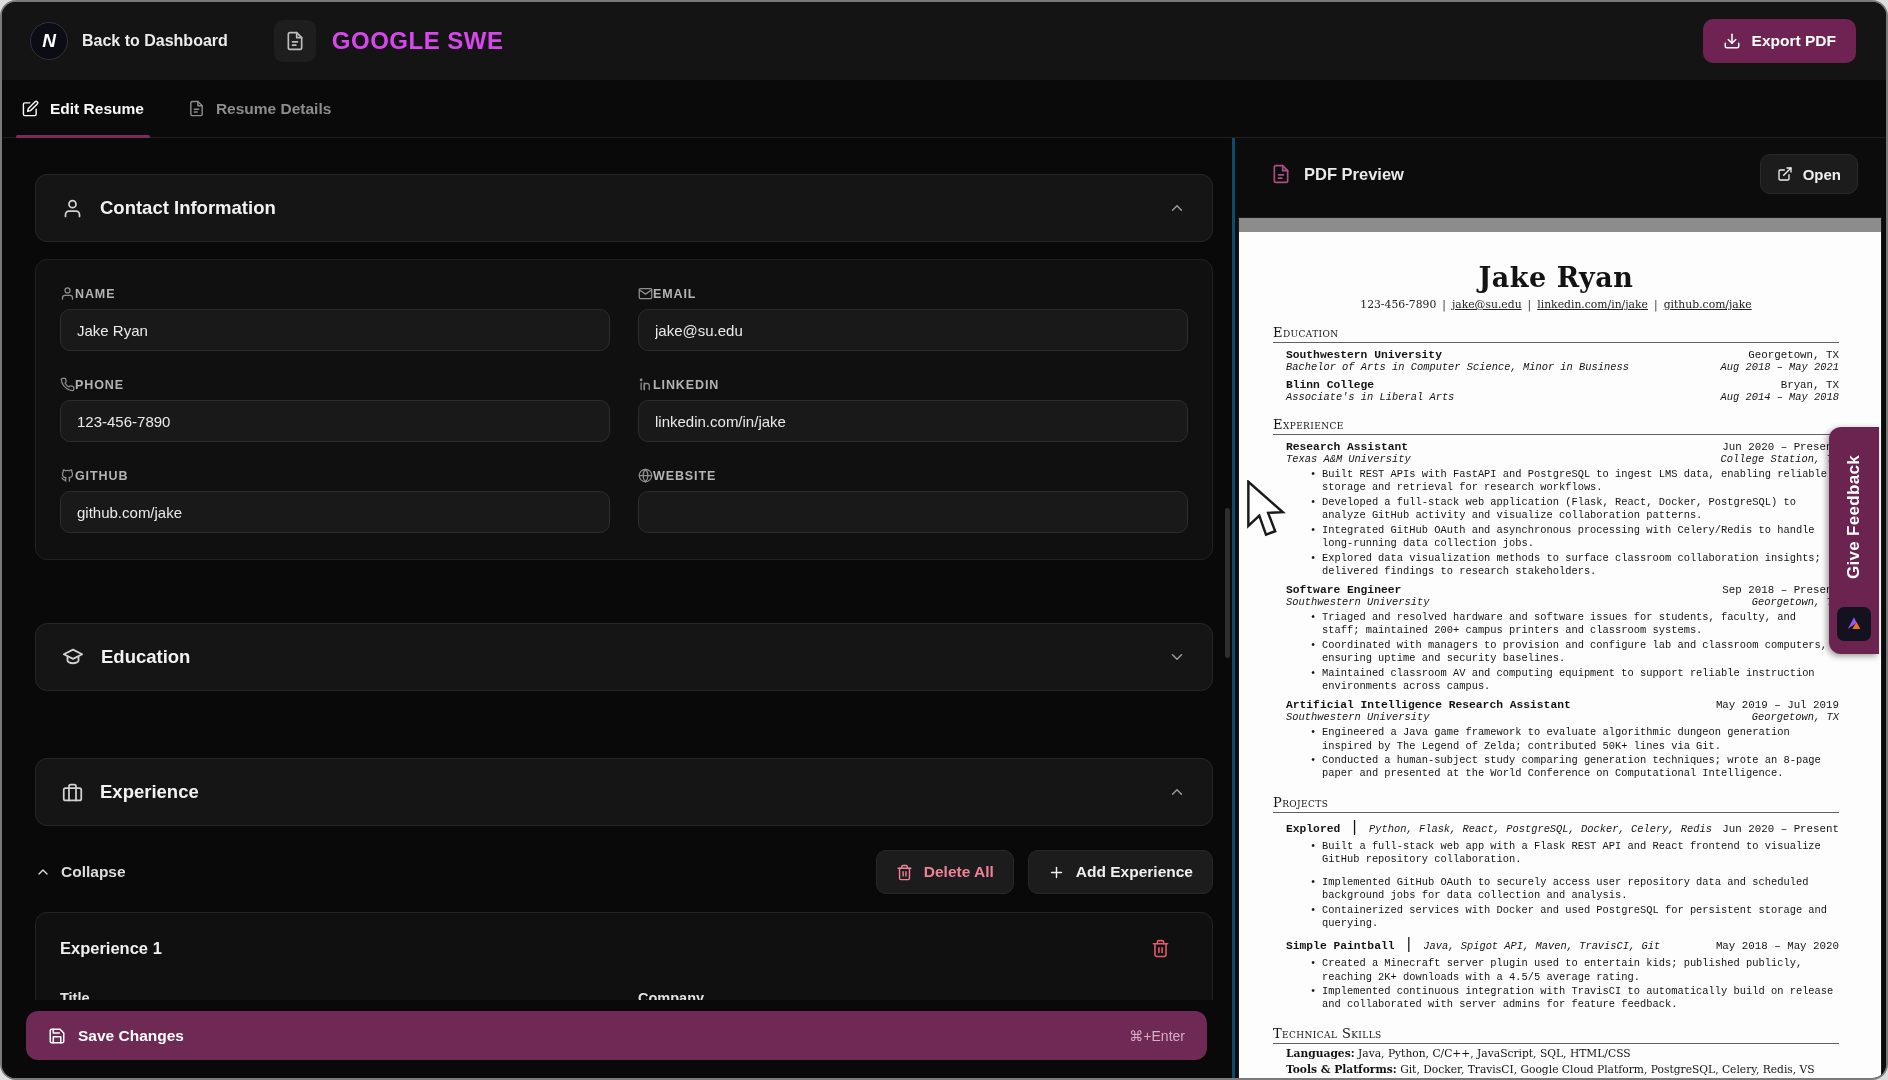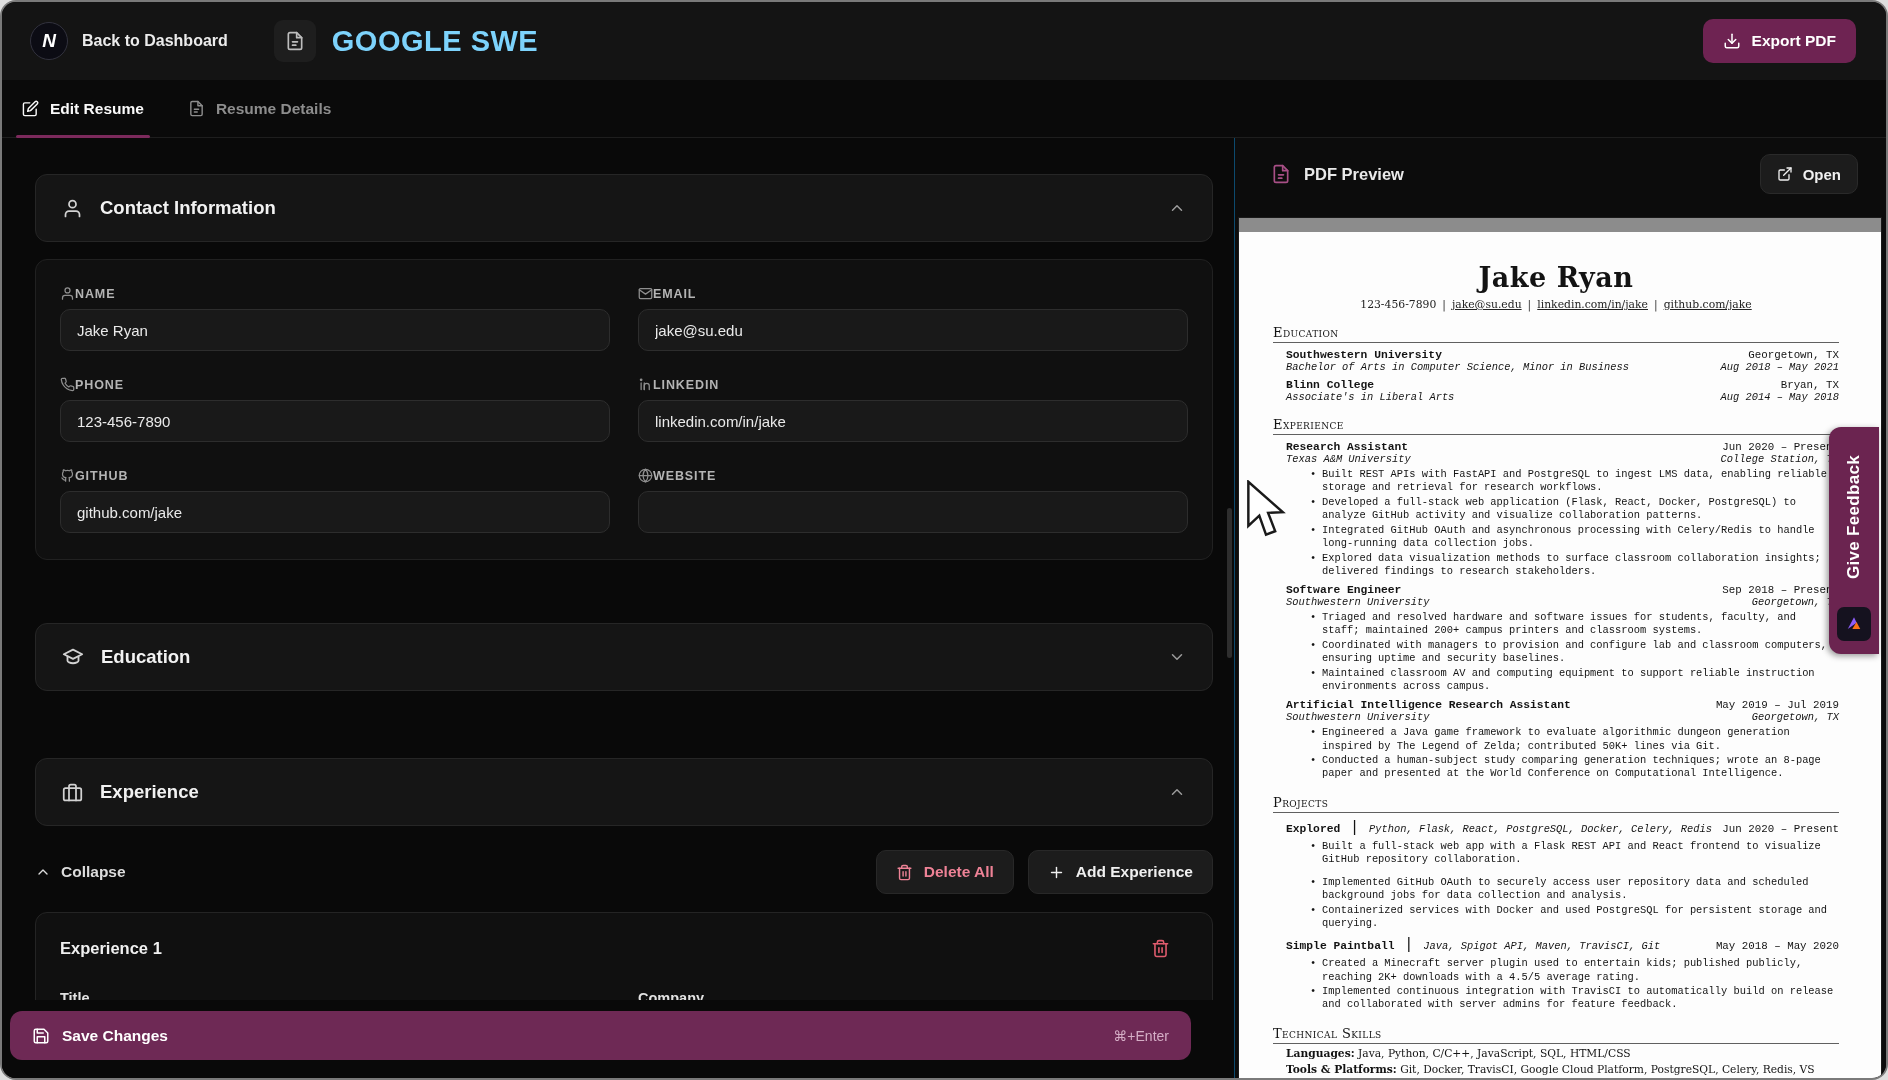--- a/index.html
+++ b/index.html
@@ -6,33 +6,33 @@
   body{width:1888px;height:1080px;position:relative;font-family:"Liberation Sans","DejaVu Sans",sans-serif;}
   *{box-sizing:border-box;}
   .window{position:absolute;inset:0;background:#090909;border-radius:16px;overflow:hidden;border:2px solid #7a7a7a;}
 
   
   .topbar{position:absolute;top:0;left:0;right:0;height:78px;background:#141414;display:flex;align-items:center;padding:0 30px 0 28px;}
   .logo{width:38px;height:38px;border-radius:50%;background:#0c0c14;border:1px solid #32323e;color:#fff;
         display:flex;align-items:center;justify-content:center;font-weight:700;font-size:19px;font-style:italic;cursor:pointer;}
   .backlink{margin-left:14px;color:#ececec;font-size:16px;font-weight:700;cursor:pointer;}
   .doc-chip{margin-left:46px;width:42px;height:42px;border-radius:9px;background:#1e1e1e;display:flex;align-items:center;justify-content:center;}
-  .apptitle{margin-left:16px;color:#7dd3fc;font-size:29px;font-weight:700;letter-spacing:.5px;}
+  .apptitle{margin-left:16px;color:#d946ef;font-size:24px;font-weight:700;letter-spacing:.5px;}
   .export-btn{margin-left:auto;height:44px;padding:4px 20px;border:none;border-radius:10px;background:#6e2352;color:#fff;
         font-size:15.5px;font-weight:700;display:inline-flex;align-items:center;gap:11px;cursor:pointer;font-family:inherit;}
 
   
   .tabbar{position:absolute;top:78px;left:0;right:0;height:58px;background:#0a0a0a;border-bottom:1px solid #1e1e1e;
         display:flex;align-items:stretch;padding:0 18px;gap:40px;}
   .tab{display:flex;align-items:center;gap:11px;font-size:15.5px;font-weight:700;color:#8d8d8d;position:relative;cursor:pointer;padding:0 2px;}
   .tab.active{color:#fafafa;}
   .tab.active .underline{position:absolute;left:-4px;right:-4px;bottom:-1px;height:3px;background:#7c2a5c;border-radius:2px;}
 
   
-  .editor{position:absolute;top:136px;left:0;width:1233px;bottom:0;background:#090909;border-right:1px solid #0c4a6e;overflow:hidden;}
+  .editor{position:absolute;top:136px;left:0;width:1233px;bottom:0;background:#090909;border-right:3px solid #0c4a6e;overflow:hidden;}
   .editor-inner{position:absolute;inset:0;padding:36px 22px 0 33px;}
   .sec-card{width:1178px;height:68px;background:#151515;border:1px solid #262626;border-radius:12px;
         display:flex;align-items:center;padding:0 26px;cursor:pointer;}
   .sec-card .sec-title{margin-left:17px;color:#f2f2f2;font-size:18.5px;font-weight:700;}
   .sec-card .chev{margin-left:auto;color:#9b9b9b;display:flex;}
   .mb17{margin-bottom:17px}.mb63{margin-bottom:63px}.mb67{margin-bottom:67px}.mb24{margin-bottom:24px}.mb18{margin-bottom:18px}
 
   .form-card{width:1178px;background:#101010;border:1px solid #212121;border-radius:12px;padding:26px 24px;
         display:grid;grid-template-columns:1fr 1fr;column-gap:28px;row-gap:26px;}
   .field label{display:flex;align-items:center;gap:0;color:#b4b4b4;font-size:12.5px;font-weight:700;letter-spacing:.9px;margin-bottom:8px;}
@@ -48,21 +48,21 @@
   .tbtn.danger{color:#ee8296;}
 
   .exp-item{width:1178px;min-height:240px;background:#101010;border:1px solid #242424;border-radius:12px;padding:26px 24px;}
   .exp-item-head{display:flex;align-items:center;}
   .exp-item-title{color:#f0f0f0;font-size:16.5px;font-weight:700;}
   .trash-btn{margin-left:auto;margin-right:18px;color:#e05c6e;background:none;border:none;cursor:pointer;display:flex;padding:0;}
   .exp-field-labels{display:grid;grid-template-columns:1fr 1fr;column-gap:28px;margin-top:32px;}
   .exp-field-labels span{color:#e2e2e2;font-size:14.5px;font-weight:700;}
 
   .editor-footer{position:absolute;left:0;right:0;bottom:0;height:78px;background:#090909;}
-  .savebar{position:absolute;top:11px;left:8px;width:1181px;height:49px;border:none;border-radius:12px;background:#6e2955;
+  .savebar{position:absolute;top:11px;left:24px;width:1181px;height:49px;border:none;border-radius:12px;background:#6e2955;
         color:#fff;display:flex;align-items:center;padding:0 22px;font-size:15.5px;font-weight:700;cursor:pointer;font-family:inherit;}
   .savebar .slabel{margin-left:12px;}
   .savebar .shortcut{margin-left:auto;color:#d5aec6;font-size:14px;font-weight:400;}
   .vscroll{position:absolute;right:2px;top:370px;width:5px;height:150px;border-radius:3px;background:#2e2e2e;cursor:pointer;}
 
   
   .preview{position:absolute;top:136px;left:1233px;right:0;bottom:0;background:#0c0c0c;}
   .preview-head{position:absolute;top:14px;left:36px;right:28px;height:44px;display:flex;align-items:center;}
   .preview-title{margin-left:13px;color:#e9e9e9;font-size:16.5px;font-weight:700;}
   .open-btn{margin-left:auto;height:40px;padding:0 16px;border-radius:10px;background:#1c1c1c;border:1px solid #2a2a2a;

